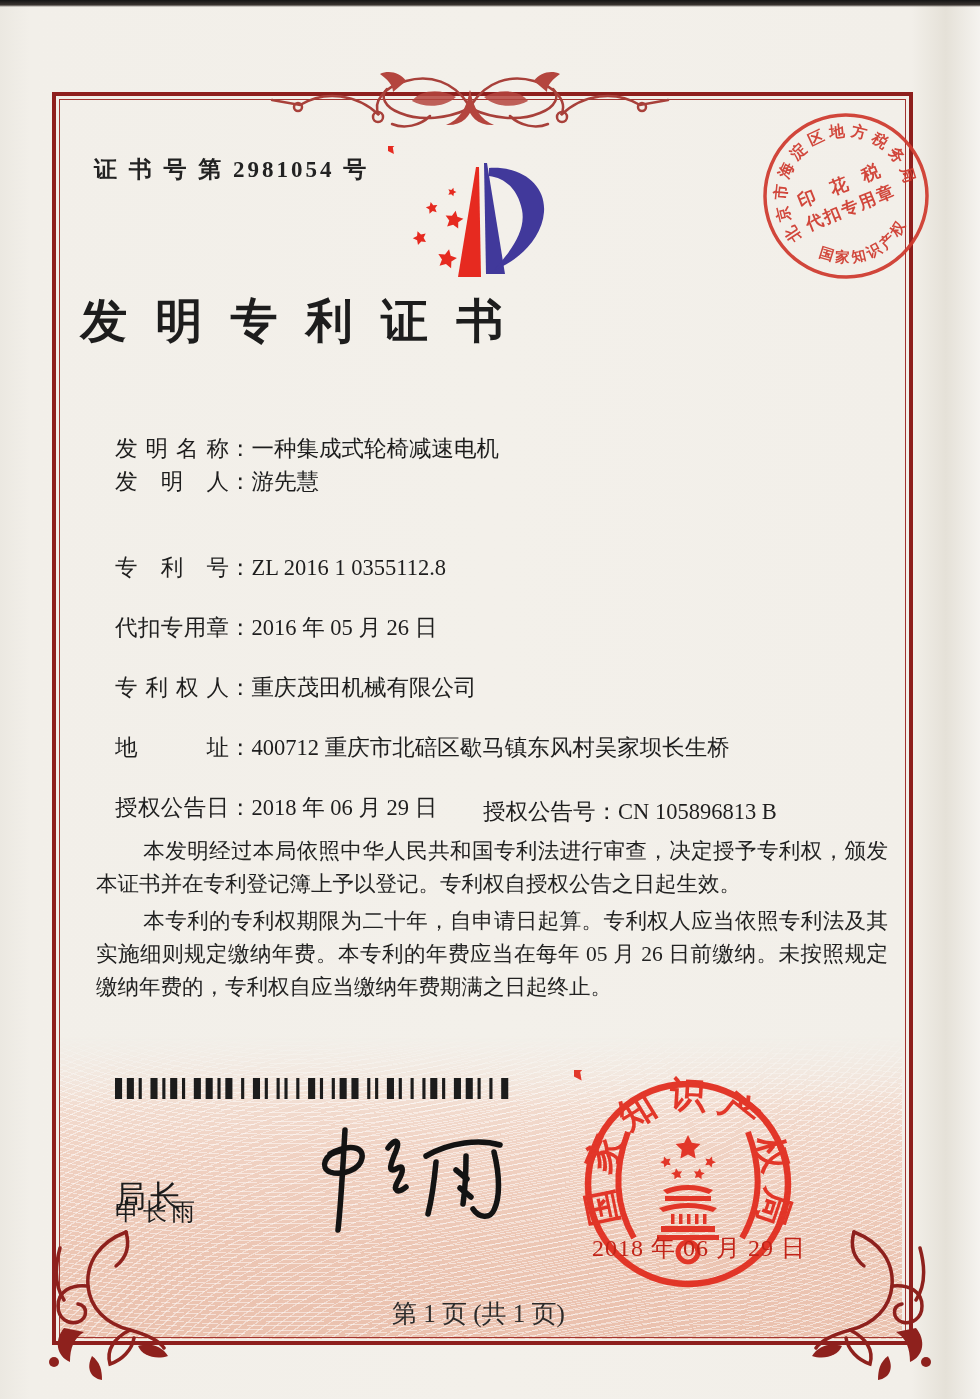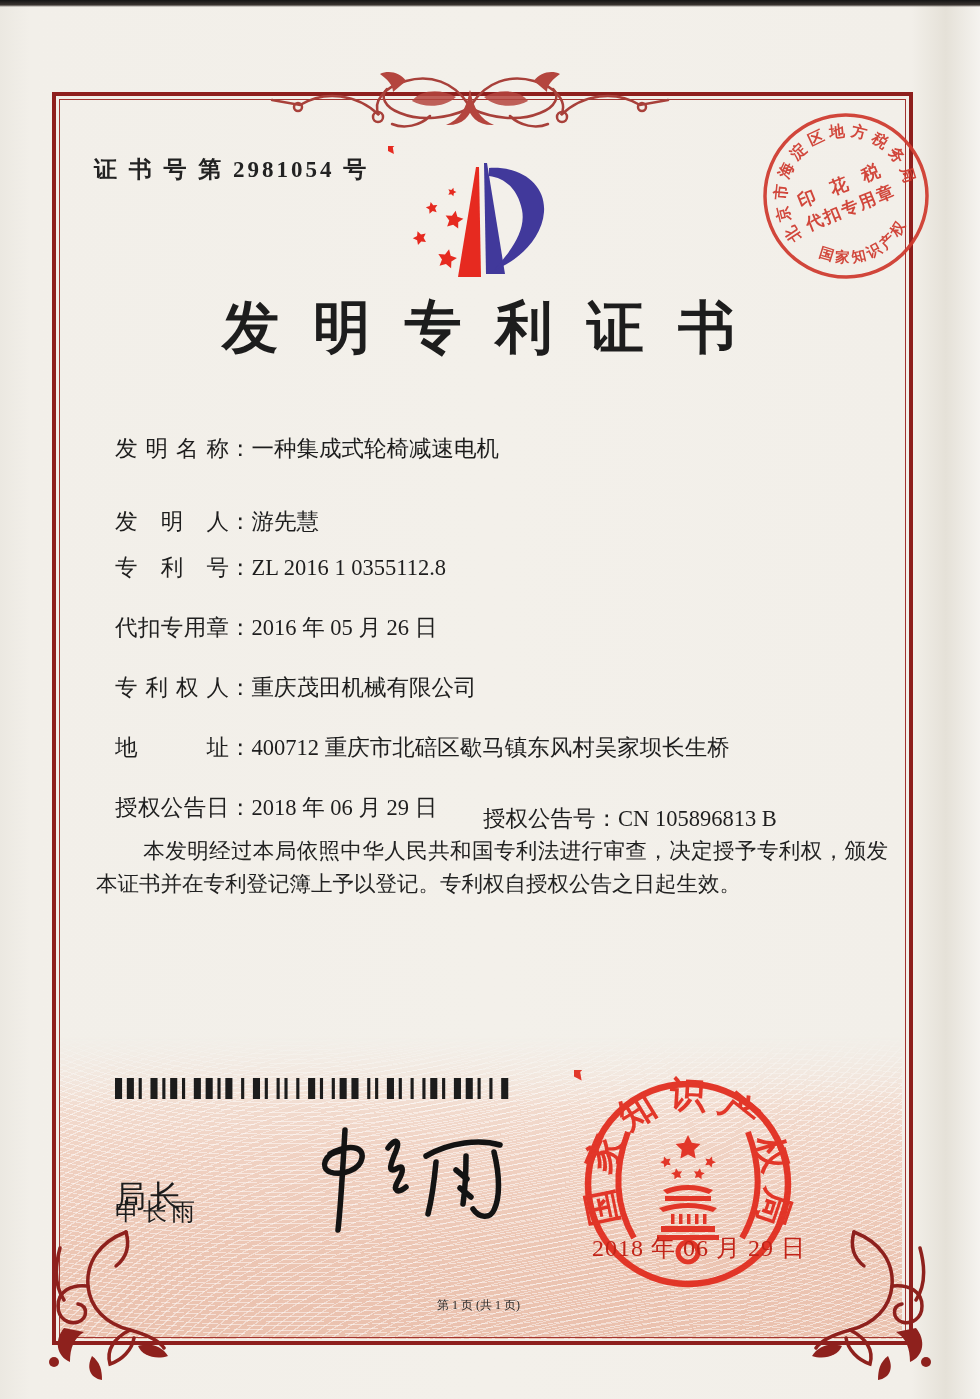--- a/index.html
+++ b/index.html
@@ -23,43 +23,43 @@
   
   .ornament-top{position:absolute;left:270px;top:64px;z-index:2;}
   .corner{position:absolute;z-index:2;}
   .corner.bl{left:30px;top:1226px;}
   .corner.br{left:810px;top:1226px;transform:scaleX(-1);}
   
   .cert-no{position:absolute;left:94px;top:154px;font-size:23px;letter-spacing:3px;color:#222;z-index:2;font-weight:bold;}
   .logo{position:absolute;left:388px;top:146px;z-index:2;}
   .tax-stamp{position:absolute;left:750px;top:100px;width:192px;height:192px;
              transform:rotate(-22deg);z-index:3;opacity:.93;}
-  .title{position:absolute;left:52px;top:290px;width:853px;margin:0;text-align:center;
-         font-size:57px;font-weight:700;color:#1d1d1d;letter-spacing:.6em;text-indent:.6em;z-index:2;}
+  .title{position:absolute;left:52px;top:290px;width:853px;margin:0;text-align:left;
+         font-size:47px;font-weight:700;color:#1d1d1d;letter-spacing:.6em;text-indent:.6em;z-index:2;}
   
   .fields{position:absolute;left:115px;top:0;width:790px;z-index:2;}
   .frow{position:absolute;left:0;font-size:22.5px;color:#1e1e1e;white-space:nowrap;}
   .frow .flabel{display:inline-block;width:114px;text-align:justify;text-align-last:justify;vertical-align:bottom;}
-  .r0{top:433px}.r1{top:506px}.r2{top:552px}.r3{top:612px}.r4{top:672px}.r5{top:732px}.r6{top:792px}
-  .frow .second{position:absolute;left:368px;top:11px;white-space:nowrap;}
+  .r0{top:433px}.r1{top:466px}.r2{top:552px}.r3{top:612px}.r4{top:672px}.r5{top:732px}.r6{top:792px}
+  .frow .second{position:absolute;left:368px;top:4px;white-space:nowrap;}
   .second .flabel{width:auto;}
   
   .paras{position:absolute;left:92px;top:831px;width:800px;z-index:2;}
   .paras p{margin:4px;font-size:21.5px;line-height:33px;color:#222;text-indent:2.2em;
            text-align:justify;}
   
   .barcode{position:absolute;left:115px;top:1078px;z-index:2;}
   .role{position:absolute;left:115px;top:1148px;font-size:31px;color:#1c1c1c;letter-spacing:4px;z-index:2;margin-top:28px;}
   .signer{position:absolute;left:115px;top:1196px;font-size:24px;color:#1c1c1c;letter-spacing:4px;z-index:2;}
   .sig{position:absolute;left:258px;top:1124px;z-index:2;}
   .seal{position:absolute;left:574px;top:1070px;width:228px;height:228px;z-index:3;opacity:.92;}
   .seal-date{position:absolute;left:592px;top:1232px;font-size:24px;color:#c22418;
              letter-spacing:1px;z-index:4;white-space:nowrap;}
   .footer{position:absolute;left:52px;top:1297px;width:853px;text-align:center;
-          font-size:12px;color:#2b2b2b;z-index:2;}
+          font-size:25px;color:#2b2b2b;z-index:2;}
 </style>
 </head>
 <body>
 
 <div class="page">
 
   <div class="scan-strip"></div>
 
   <div class="frame">
     <div class="frame-inner"></div>
@@ -155,20 +155,21 @@
     <div class="frow r4"><span class="flabel">专利权人</span><span>：</span><span>重庆茂田机械有限公司</span></div>
     <div class="frow r5"><span class="flabel">地址</span><span>：</span><span>400712 重庆市北碚区歇马镇东风村吴家坝长生桥</span></div>
     <div class="frow r6">
       <span class="flabel">授权公告日</span><span>：</span><span>2018 年 06 月 29 日</span>
       <span class="second"><span class="flabel">授权公告号</span><span>：</span><span>CN 105896813 B</span></span>
     </div>
   </div>
 
   <div class="paras">
     <p>本发明经过本局依照中华人民共和国专利法进行审查，决定授予专利权，颁发本证书并在专利登记簿上予以登记。专利权自授权公告之日起生效。</p>
+    <p>本专利的专利权期限为二十年，自申请日起算。专利权人应当依照专利法及其实施细则规定缴纳年费。本专利的年费应当在每年 05 月 26 日前缴纳。未按照规定缴纳年费的，专利权自应当缴纳年费期满之日起终止。</p>
   </div>
 
   <svg class="barcode" width="398" height="21" viewBox="0 0 398 21">
       <rect x="0" y="0" width="7.081188118811881" height="21" fill="#1c1c1c"></rect>
       <rect x="11.821782178217822" y="0" width="7.081188118811881" height="21" fill="#1c1c1c"></rect>
       <rect x="23.64356435643564" y="0" width="3.1405940594059407" height="21" fill="#1c1c1c"></rect>
       <rect x="35.46534653465346" y="0" width="7.081188118811881" height="21" fill="#1c1c1c"></rect>
       <rect x="47.28712871287128" y="0" width="3.1405940594059407" height="21" fill="#1c1c1c"></rect>
       <rect x="55.16831683168316" y="0" width="7.081188118811881" height="21" fill="#1c1c1c"></rect>
       <rect x="66.99009900990097" y="0" width="3.1405940594059407" height="21" fill="#1c1c1c"></rect>

